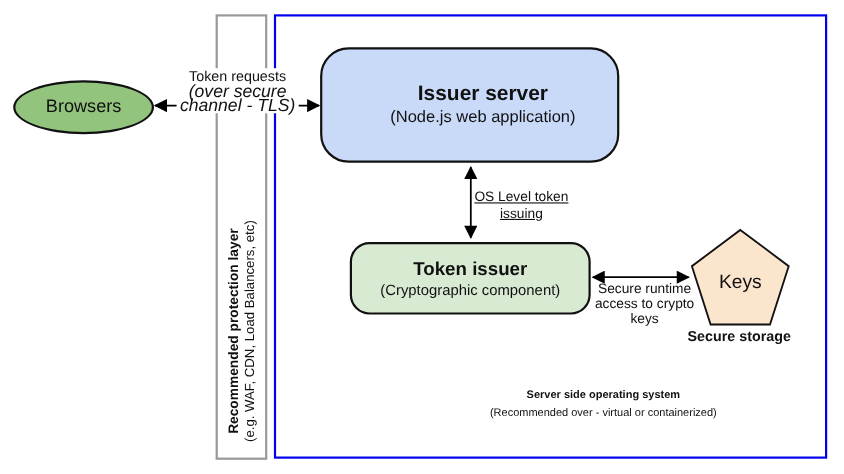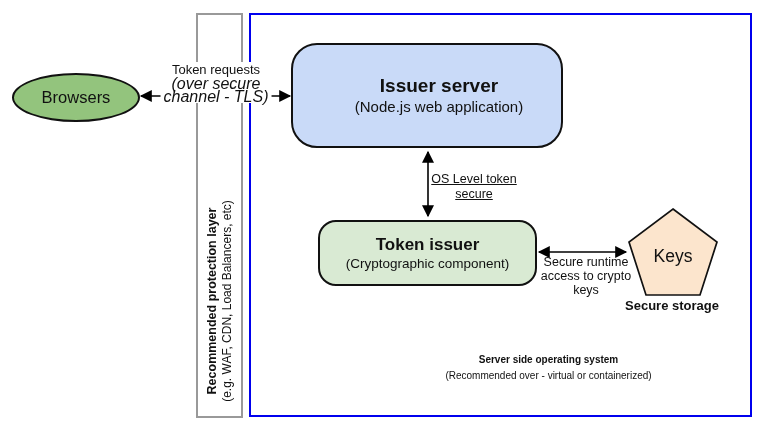--- a/index.html
+++ b/index.html
@@ -121,21 +121,21 @@
     <div class="t2">channel - TLS)</div>
   </div>
 
   <div class="abs node issuer">
     <div class="title">Issuer server</div>
     <div class="sub">(Node.js web application)</div>
   </div>
 
   <div class="abs edge-label os-issuing">
     <div>OS Level token</div>
-    <div>secure</div>
+    <div>issuing</div>
   </div>
 
   <div class="abs edge-label secure-runtime">
     <div>Secure runtime</div>
     <div>access to crypto</div>
     <div>keys</div>
   </div>
 
   <div class="abs node token-issuer">
     <div class="title">Token issuer</div>

